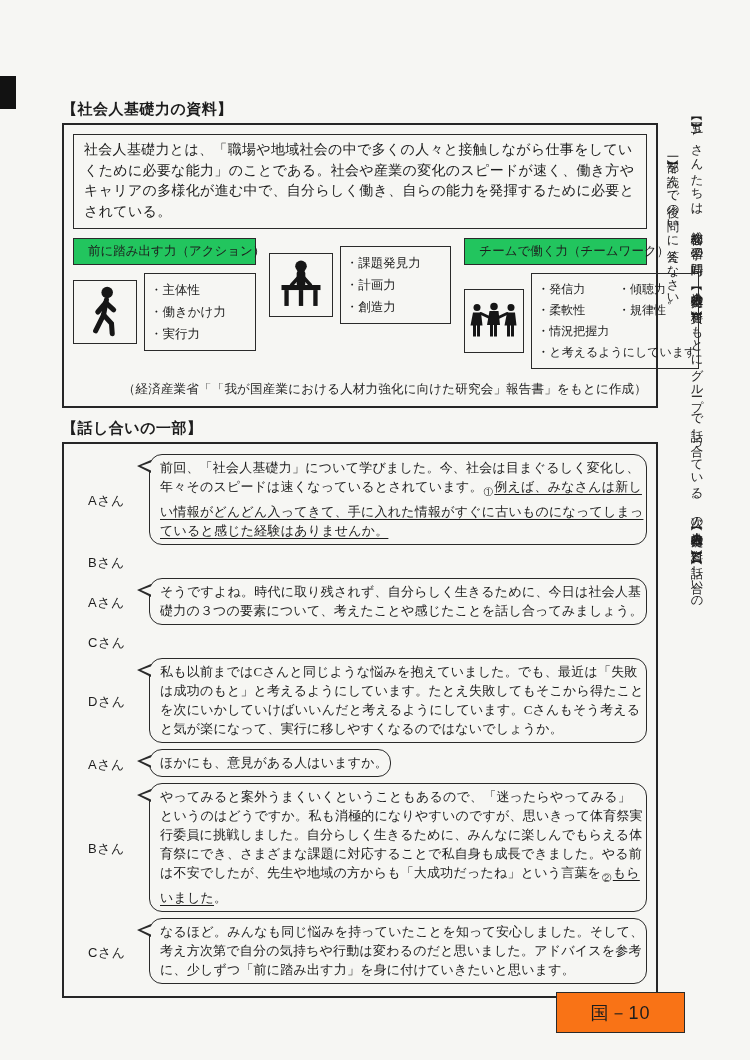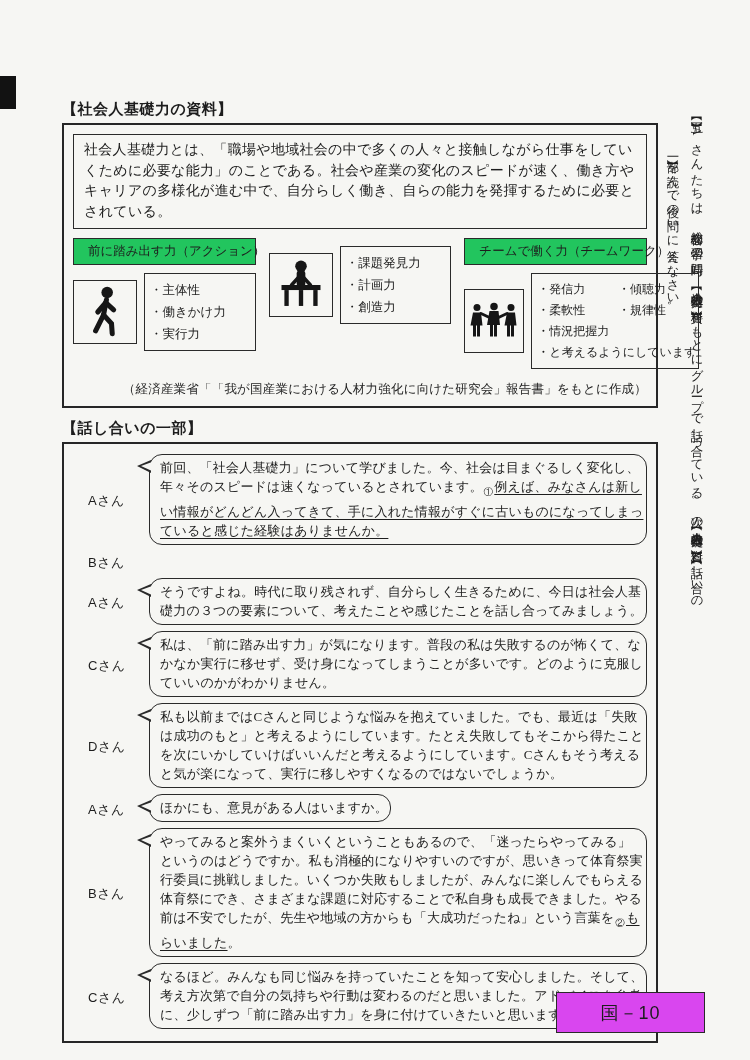--- a/index.html
+++ b/index.html
@@ -111,26 +111,26 @@
     writing-mode: vertical-rl;
     text-orientation: mixed;
     font-size: 12.4px; letter-spacing: .5px; line-height: 22px;
     white-space: nowrap;
   }
   .side-col1 { left: 686px; top: 112px; }
   .side-col2 { left: 662px; top: 150px; }
   
   .page-num {
     position: absolute; left: 556px; top: 992px;
-    width: 149px; height: 41px;
+    width: 129px; height: 41px;
     border: 1.5px solid #2a2a2a;
     display: flex; align-items: center; justify-content: center;
     font-family: "Liberation Sans", sans-serif;
     font-size: 18px; letter-spacing: 1px;
-    background: #d946ef;
+    background: #f97316;
   }
   svg { display: block; }
 </style>
 </head>
 <body>
 
 <div class="page">
 
   <div class="scan-tab"></div>
 
@@ -241,33 +241,32 @@
           </div>
           <div class="d-row">
             <div class="speaker">Bさん</div>
           </div>
           <div class="d-row">
             <div class="speaker">Aさん</div>
             <div class="bubble"><span>そうですよね。時代に取り残されず、自分らしく生きるために、今日は社会人基礎力の３つの要素について、考えたことや感じたことを話し合ってみましょう。</span></div>
           </div>
           <div class="d-row">
             <div class="speaker">Cさん</div>
-            <div class="bubble"><span>私は、「前に踏み出す力」が気になります。普段の私は失敗するのが怖くて、なかなか実行に移せず、受け身になってしまうことが多いです。どのように克服していいのかがわかりません。</span></div>
           </div>
           <div class="d-row">
             <div class="speaker">Dさん</div>
             <div class="bubble"><span>私も以前まではCさんと同じような悩みを抱えていました。でも、最近は「失敗は成功のもと」と考えるようにしています。たとえ失敗してもそこから得たことを次にいかしていけばいいんだと考えるようにしています。Cさんもそう考えると気が楽になって、実行に移しやすくなるのではないでしょうか。</span></div>
           </div>
           <div class="d-row">
             <div class="speaker">Aさん</div>
             <div class="bubble"><span>ほかにも、意見がある人はいますか。</span></div>
           </div>
           <div class="d-row">
             <div class="speaker">Bさん</div>
-            <div class="bubble"><span>やってみると案外うまくいくということもあるので、「迷ったらやってみる」というのはどうですか。私も消極的になりやすいのですが、思いきって体育祭実行委員に挑戦しました。いくつか失敗もしましたが、みんなに楽しんでもらえる体育祭にでき、さまざまな課題に対応することで私自身も成長できました。やる前は不安でしたが、先生や地域の方からも「大成功だったね」という言葉を</span><span class="circ">②</span><span class="u">もらいました</span><span>。</span></div>
+            <div class="bubble"><span>やってみると案外うまくいくということもあるので、「迷ったらやってみる」というのはどうですか。私も消極的になりやすいのですが、思いきって体育祭実行委員に挑戦しました。自分らしく生きるために、みんなに楽しんでもらえる体育祭にでき、さまざまな課題に対応することで私自身も成長できました。やる前は不安でしたが、先生や地域の方からも「大成功だったね」という言葉を</span><span class="circ">②</span><span class="u">もらいました</span><span>。</span></div>
           </div>
           <div class="d-row">
             <div class="speaker">Cさん</div>
             <div class="bubble"><span>なるほど。みんなも同じ悩みを持っていたことを知って安心しました。そして、考え方次第で自分の気持ちや行動は変わるのだと思いました。アドバイスを参考に、少しずつ「前に踏み出す力」を身に付けていきたいと思います。</span></div>
           </div>
         </div>
     </div>
 
   </div>
 

